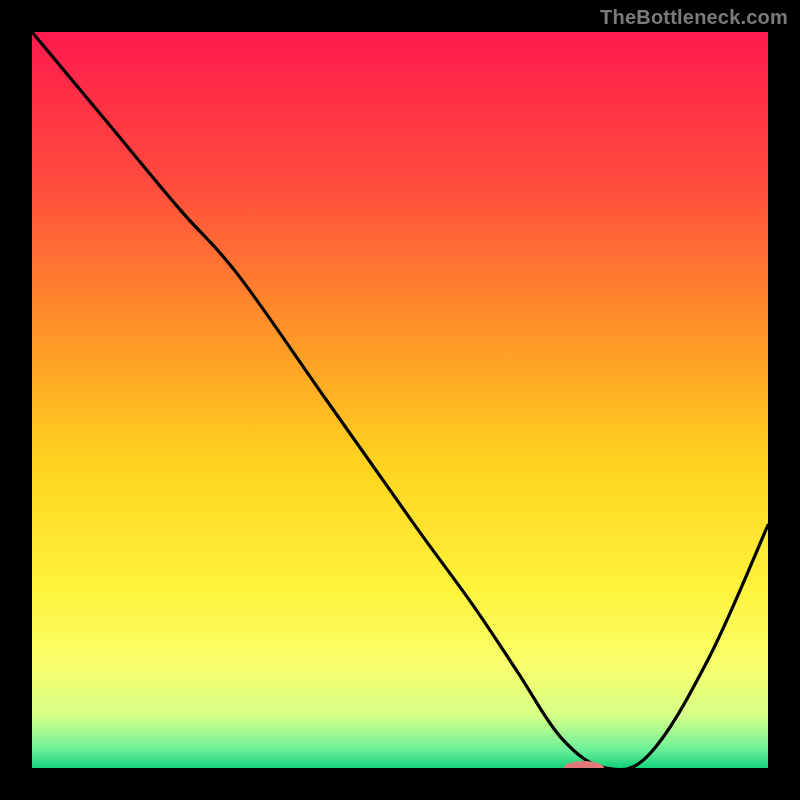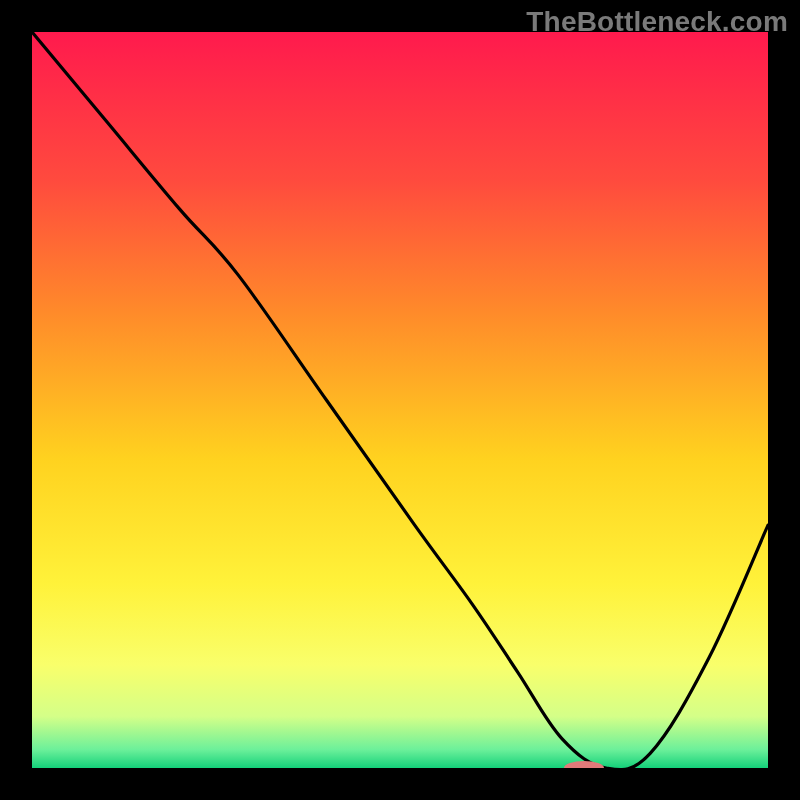--- a/index.html
+++ b/index.html
@@ -23,21 +23,21 @@
     position: absolute;
     left: 0;
     top: 0;
     width: 100%;
     height: 100%;
   }
   .watermark {
     position: absolute;
     top: 6px;
     right: 12px;
-    font-size: 28px;
+    font-size: 20px;
     font-weight: 600;
     color: #7a7a7a;
     letter-spacing: 0.2px;
     user-select: none;
   }
   svg {
     display: block;
   }
 </style>
 </head>

